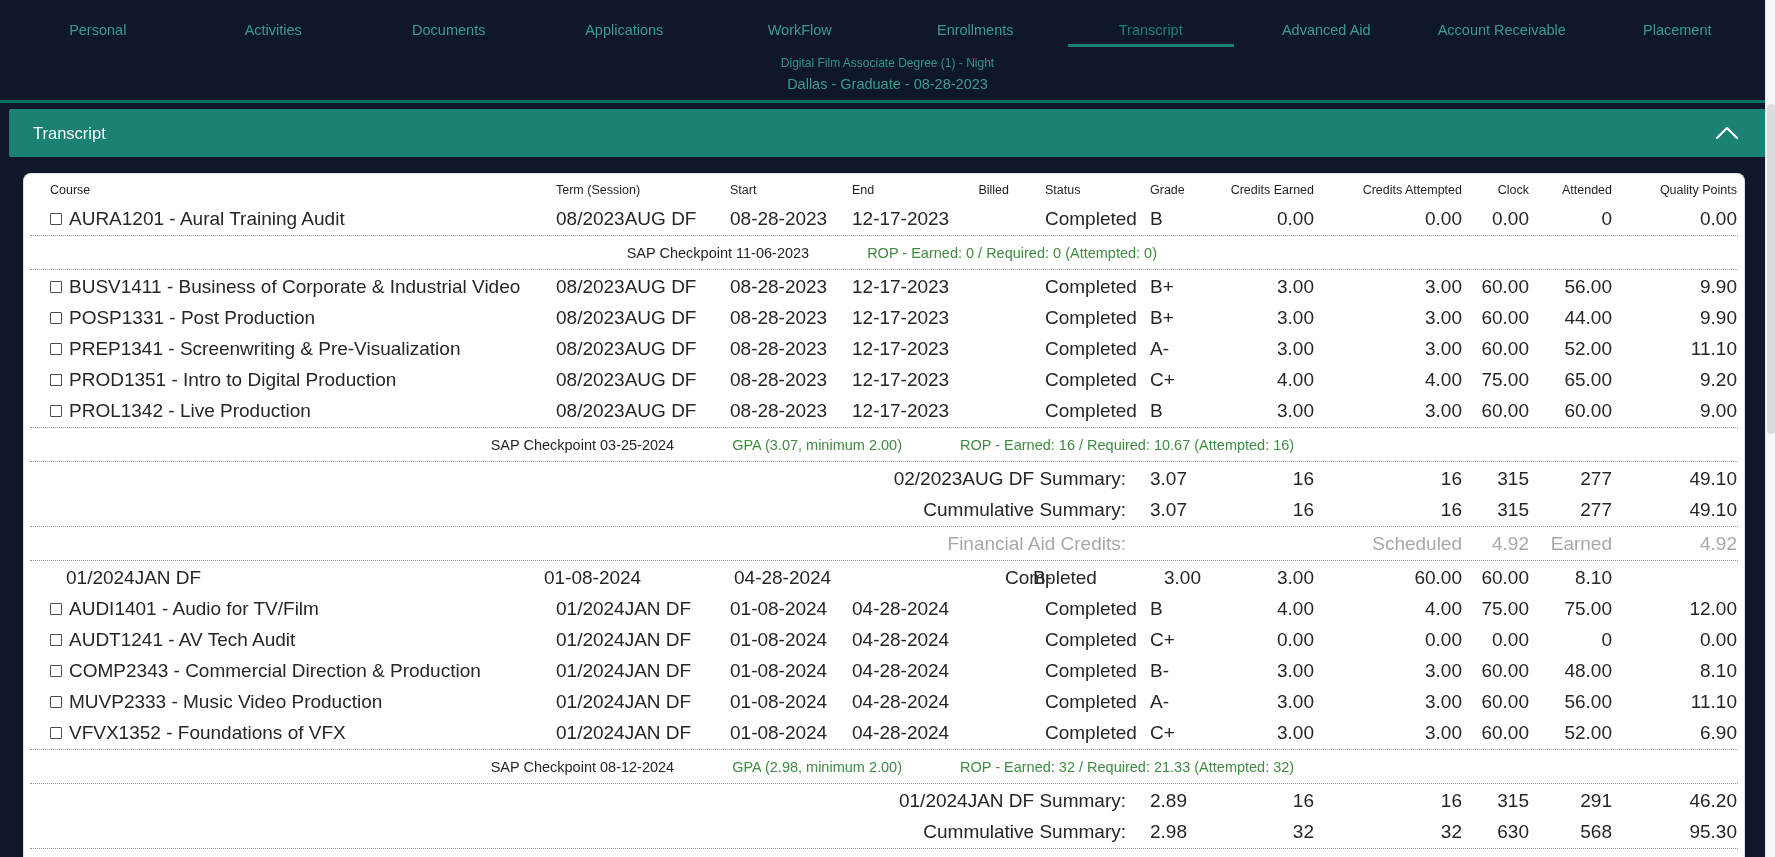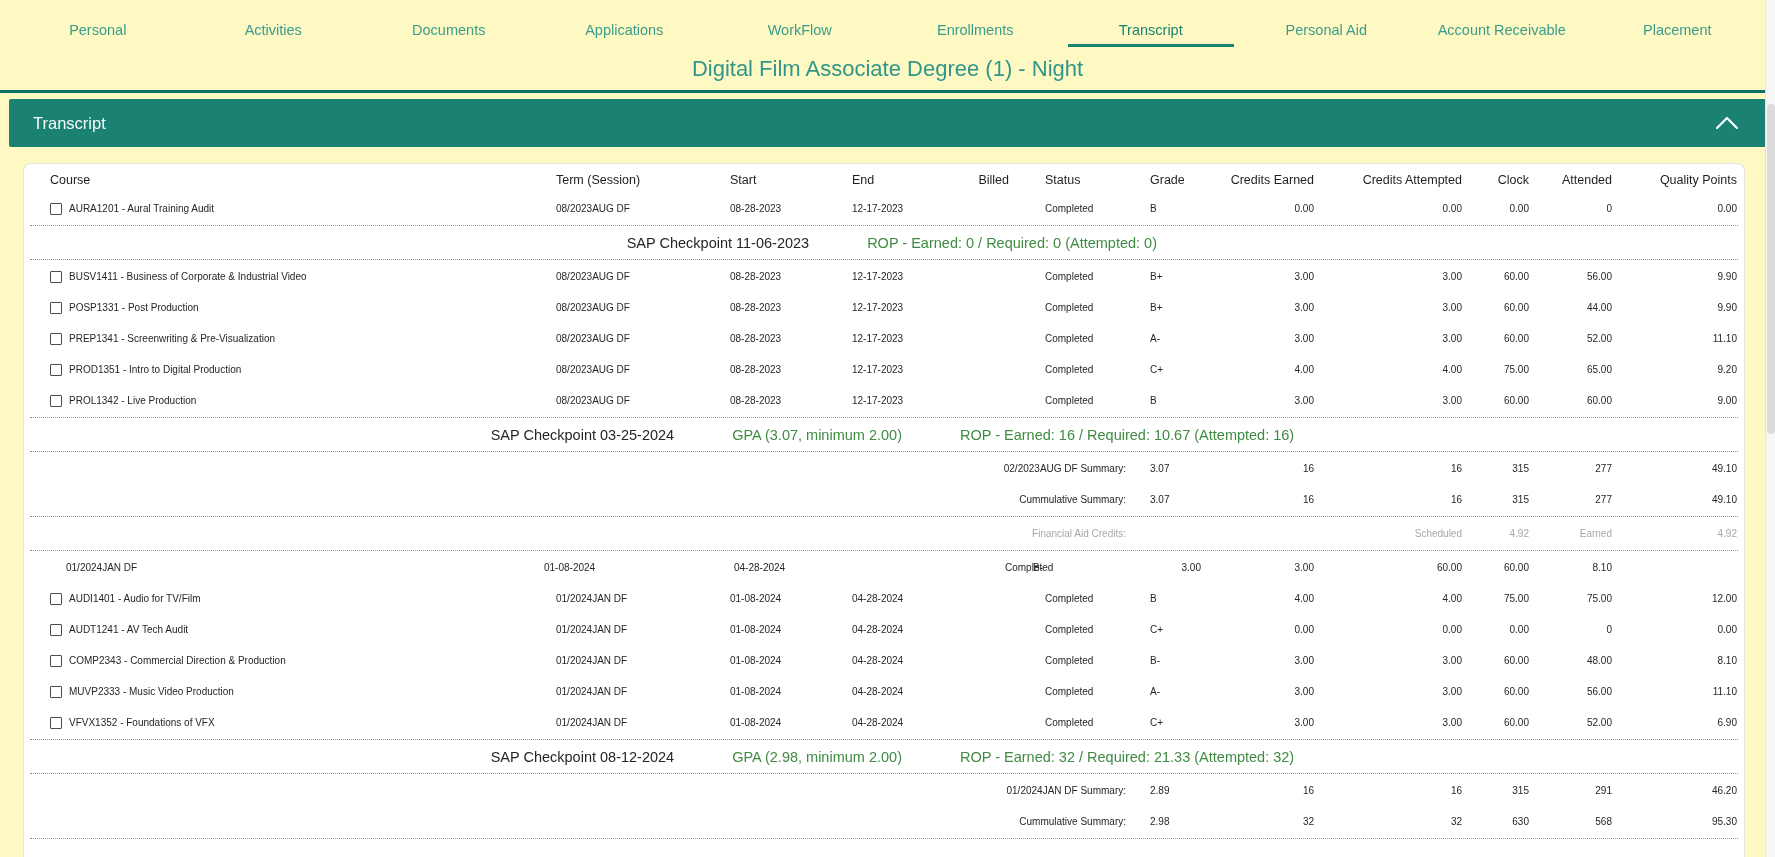--- a/index.html
+++ b/index.html
@@ -6,47 +6,47 @@
     --teal:#1b8172;
     --teal-dark:#0e6f60;
     --teal-text:#3a9c8d;
     --green:#3f8b42;
     --gray:#a8a8a8;
     --ink:#262626;
   }
   *{box-sizing:border-box;margin:0;padding:0;}
   html,body{background:#fdfdfd;}
   body{font-family:"Liberation Sans","DejaVu Sans",sans-serif;color:var(--ink);}
-  #page{position:relative;width:1775px;height:857px;overflow:hidden;background:#fef9c3;}
+  #page{position:relative;width:1775px;height:857px;overflow:hidden;background:#0f172a;}
 
   
   .nav{display:flex;padding:22px 10px 0 10px;}
   .tab{flex:1 1 0;text-align:center;font-size:14.5px;color:var(--teal-text);cursor:pointer;min-height:24px;}
   .tab.active{color:var(--teal);}
   .tab.active::after{content:'';display:block;height:3px;width:166px;background:var(--teal);margin:6px auto 0;}
 
-  .page-title{margin-top:9px;text-align:center;font-size:22px;color:#2f9689;}
+  .page-title{margin-top:9px;text-align:center;font-size:12px;color:#2f9689;}
   .page-subtitle{margin-top:6px;text-align:center;font-size:14.5px;color:var(--teal-text);}
 
   .top-divider{height:3px;background:var(--teal-dark);margin-top:8px;}
 
   
   .panel-bar{height:48px;margin:6px 9px 0 9px;background:var(--teal);border-radius:2px;
              display:flex;align-items:center;justify-content:space-between;padding:0 26px 0 24px;}
   .panel-title{color:rgba(255,255,255,.96);font-size:16.5px;}
   .chevron-btn{width:26px;height:20px;display:flex;align-items:center;justify-content:center;cursor:pointer;}
 
   
   .card{width:1722px;margin:16px 0 0 23px;background:#fff;border:1px solid #e3e3e3;
         border-bottom:none;border-radius:8px 8px 0 0;padding-top:2px;min-height:700px;}
 
   .header-row,.row{display:grid;grid-template-columns:490px 186px 118px 125px 40px 117px 75px 113px 148px 67px 83px 1fr;
         align-items:center;padding:0 7px 0 26px;}
   .header-row{height:27px;font-size:12.5px;color:#1f1f1f;}
-  .row{height:31px;font-size:10px;}
+  .row{height:31px;font-size:19px;}
   .cell{white-space:nowrap;overflow:visible;}
   .c-term{padding-left:16px;}
   .c-start{padding-left:4px;}
   .c-end{padding-left:8px;}
   .c-billed{text-align:right;}
   .c-status{padding-left:36px;}
   .c-grade{padding-left:24px;}
   .c-num{text-align:right;}
   .c-course{display:flex;align-items:center;}
 
@@ -73,26 +73,27 @@
 <div id="page">
 
   <div class="nav">
       <div class="tab">Personal</div>
       <div class="tab">Activities</div>
       <div class="tab">Documents</div>
       <div class="tab">Applications</div>
       <div class="tab">WorkFlow</div>
       <div class="tab">Enrollments</div>
       <div class="tab active">Transcript</div>
-      <div class="tab">Personal Aid</div>
+      <div class="tab">Advanced Aid</div>
       <div class="tab">Account Receivable</div>
       <div class="tab">Placement</div>
     </div>
 
   <div class="page-title">Digital Film Associate Degree (1) - Night</div>
+  <div class="page-subtitle">Dallas - Graduate - 08-28-2023</div>
 
   <div class="top-divider"></div>
 
   <div class="panel-bar">
     <div class="panel-title">Transcript</div>
     <div class="chevron-btn">
       <svg width="22" height="12" viewBox="0 0 22 12">
         <polyline points="1,11 11,1 21,11" fill="none" stroke="#ffffff" stroke-width="2.2" stroke-linecap="round" stroke-linejoin="round"></polyline>
       </svg>
     </div>

